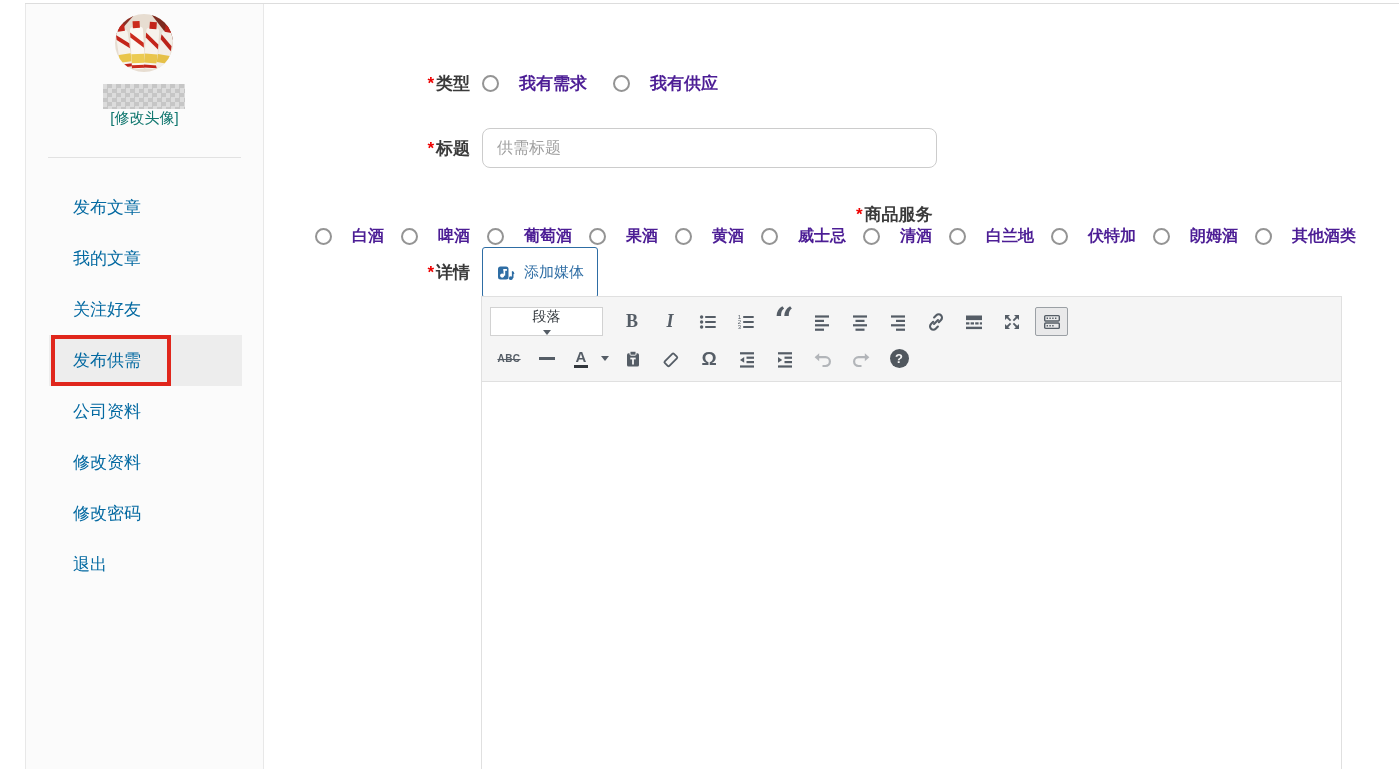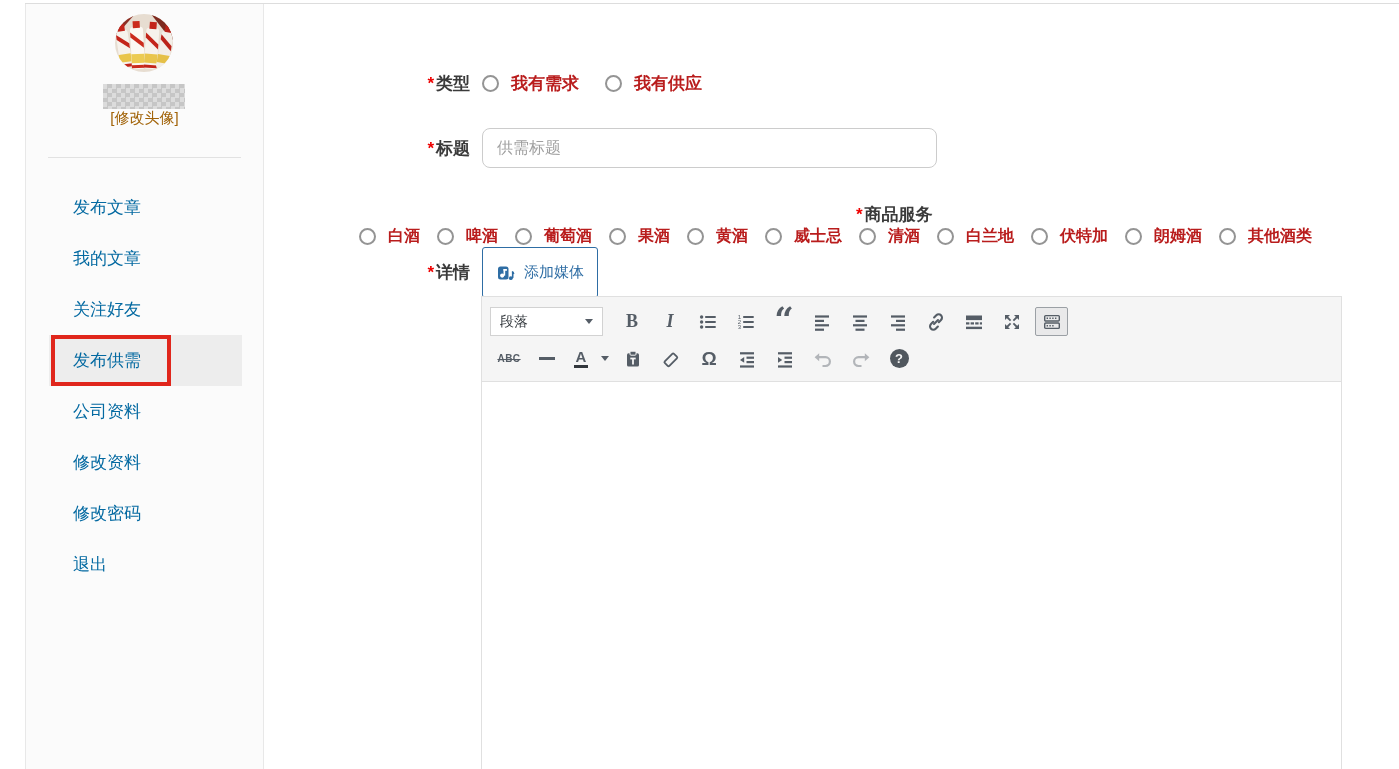--- a/index.html
+++ b/index.html
@@ -21,21 +21,21 @@
     border-radius: 50%; overflow: hidden; }
   .mosaic {
     position: absolute; left: 77px; top: 80px; width: 82px; height: 25px;
     background-image:
       repeating-conic-gradient(#c6c6c6 0% 25%, #dcdcdc 0% 50%),
       repeating-conic-gradient(rgba(170,170,170,.45) 0% 25%, rgba(235,235,235,.45) 0% 50%);
     background-size: 9px 9px, 13px 13px;
   }
   .change-avatar {
     position: absolute; top: 105px; left: 0; width: 100%; text-align: center;
-    font-size: 15px; color: #a16207; cursor: pointer;
+    font-size: 15px; color: #0f766e; cursor: pointer;
   }
   .side-divider { position: absolute; top: 153px; left: 22px; width: 193px; height: 1px; background: #e2e2e2; }
   .menu { position: absolute; top: 178px; left: 0; width: 100%; }
   .menu-item {
     height: 51px; line-height: 51px; margin-left: 23px; width: 193px; padding-left: 24px;
     font-size: 17px; color: #0369a1; cursor: pointer;
   }
   .menu-item.active { background: #ededed; }
   .annotation-box {
     position: absolute; left: 25px; top: 331px; width: 120px; height: 51px;
@@ -45,21 +45,21 @@
   
   .main { position: absolute; left: 264px; top: 4px; right: 0; bottom: 0; background: #fff; }
   .frow { position: absolute; left: 0; right: 4px; display: flex; align-items: center; }
   .flabel { width: 206px; flex: none; text-align: right; font-weight: bold; font-size: 17px; color: #3a3a3a; font-family: Liberation Mono, monospace; }
   .req { color: #ee0000; font-weight: bold; }
   .fcontent { margin-left: 12px; display: flex; align-items: center; }
   .radio {
     width: 17px; height: 17px; border: 2px solid #949494; border-radius: 50%;
     background: #fff; flex: none; cursor: pointer;
   }
-  .opt { display: flex; align-items: center; gap: 12px; font-weight: bold; font-size: 16px; color: #b91c1c; white-space: nowrap; }
+  .opt { display: flex; align-items: center; gap: 20px; font-weight: bold; font-size: 16px; color: #4c1d95; white-space: nowrap; }
   #row-type { top: 66px; height: 26px; }
   #row-type .fcontent { gap: 26px; }
   #row-type .opt { font-size: 17px; }
   #row-title { top: 124px; height: 40px; }
   .title-input {
     width: 455px; height: 40px; border: 1px solid #ccc; border-radius: 8px;
     padding: 0 14px; font-size: 16px; color: #333; background: #fff; outline: none;
     font-family: "Liberation Sans", "DejaVu Sans", sans-serif;
   }
   .title-input::placeholder { color: #a0a0a0; opacity: 1; }
@@ -75,21 +75,21 @@
   
   .editor {
     position: absolute; top: 292px; left: 217px; width: 861px; height: 477px;
     border: 1px solid #e0e0e0; background: #fff;
   }
   .toolbar { background: #f5f5f5; border-bottom: 1px solid #e0e0e0; padding: 6px 8px 4px; }
   .tb-row { display: flex; align-items: center; height: 37px; }
   .mce-select {
     width: 113px; height: 29px; background: #fff; border: 1px solid #d2d2d2;
     display: flex; align-items: center; justify-content: space-between; padding: 0 9px;
-    font-size: 14px; color: #32373c; margin-right: 10px; cursor: pointer;
+    font-size: 14px; color: #32373c; margin-right: 10px; cursor: pointer; flex-direction: column;
   }
   .caret-down { width: 0; height: 0; border-left: 4px solid transparent; border-right: 4px solid transparent; border-top: 5px solid #555d66; }
   .tbtn {
     width: 38px; height: 30px; display: flex; align-items: center; justify-content: center;
     color: #555d66; cursor: pointer; background: transparent; border: none; flex: none;
   }
   .tbtn svg { display: block; }
   .tbtn.dim { color: #b2b5b9; }
   .tbtn.active {
     width: 33px; height: 29px; border: 1px solid #9ba0a5; background: #e9e9ea; border-radius: 2px; margin-left: 4px;

